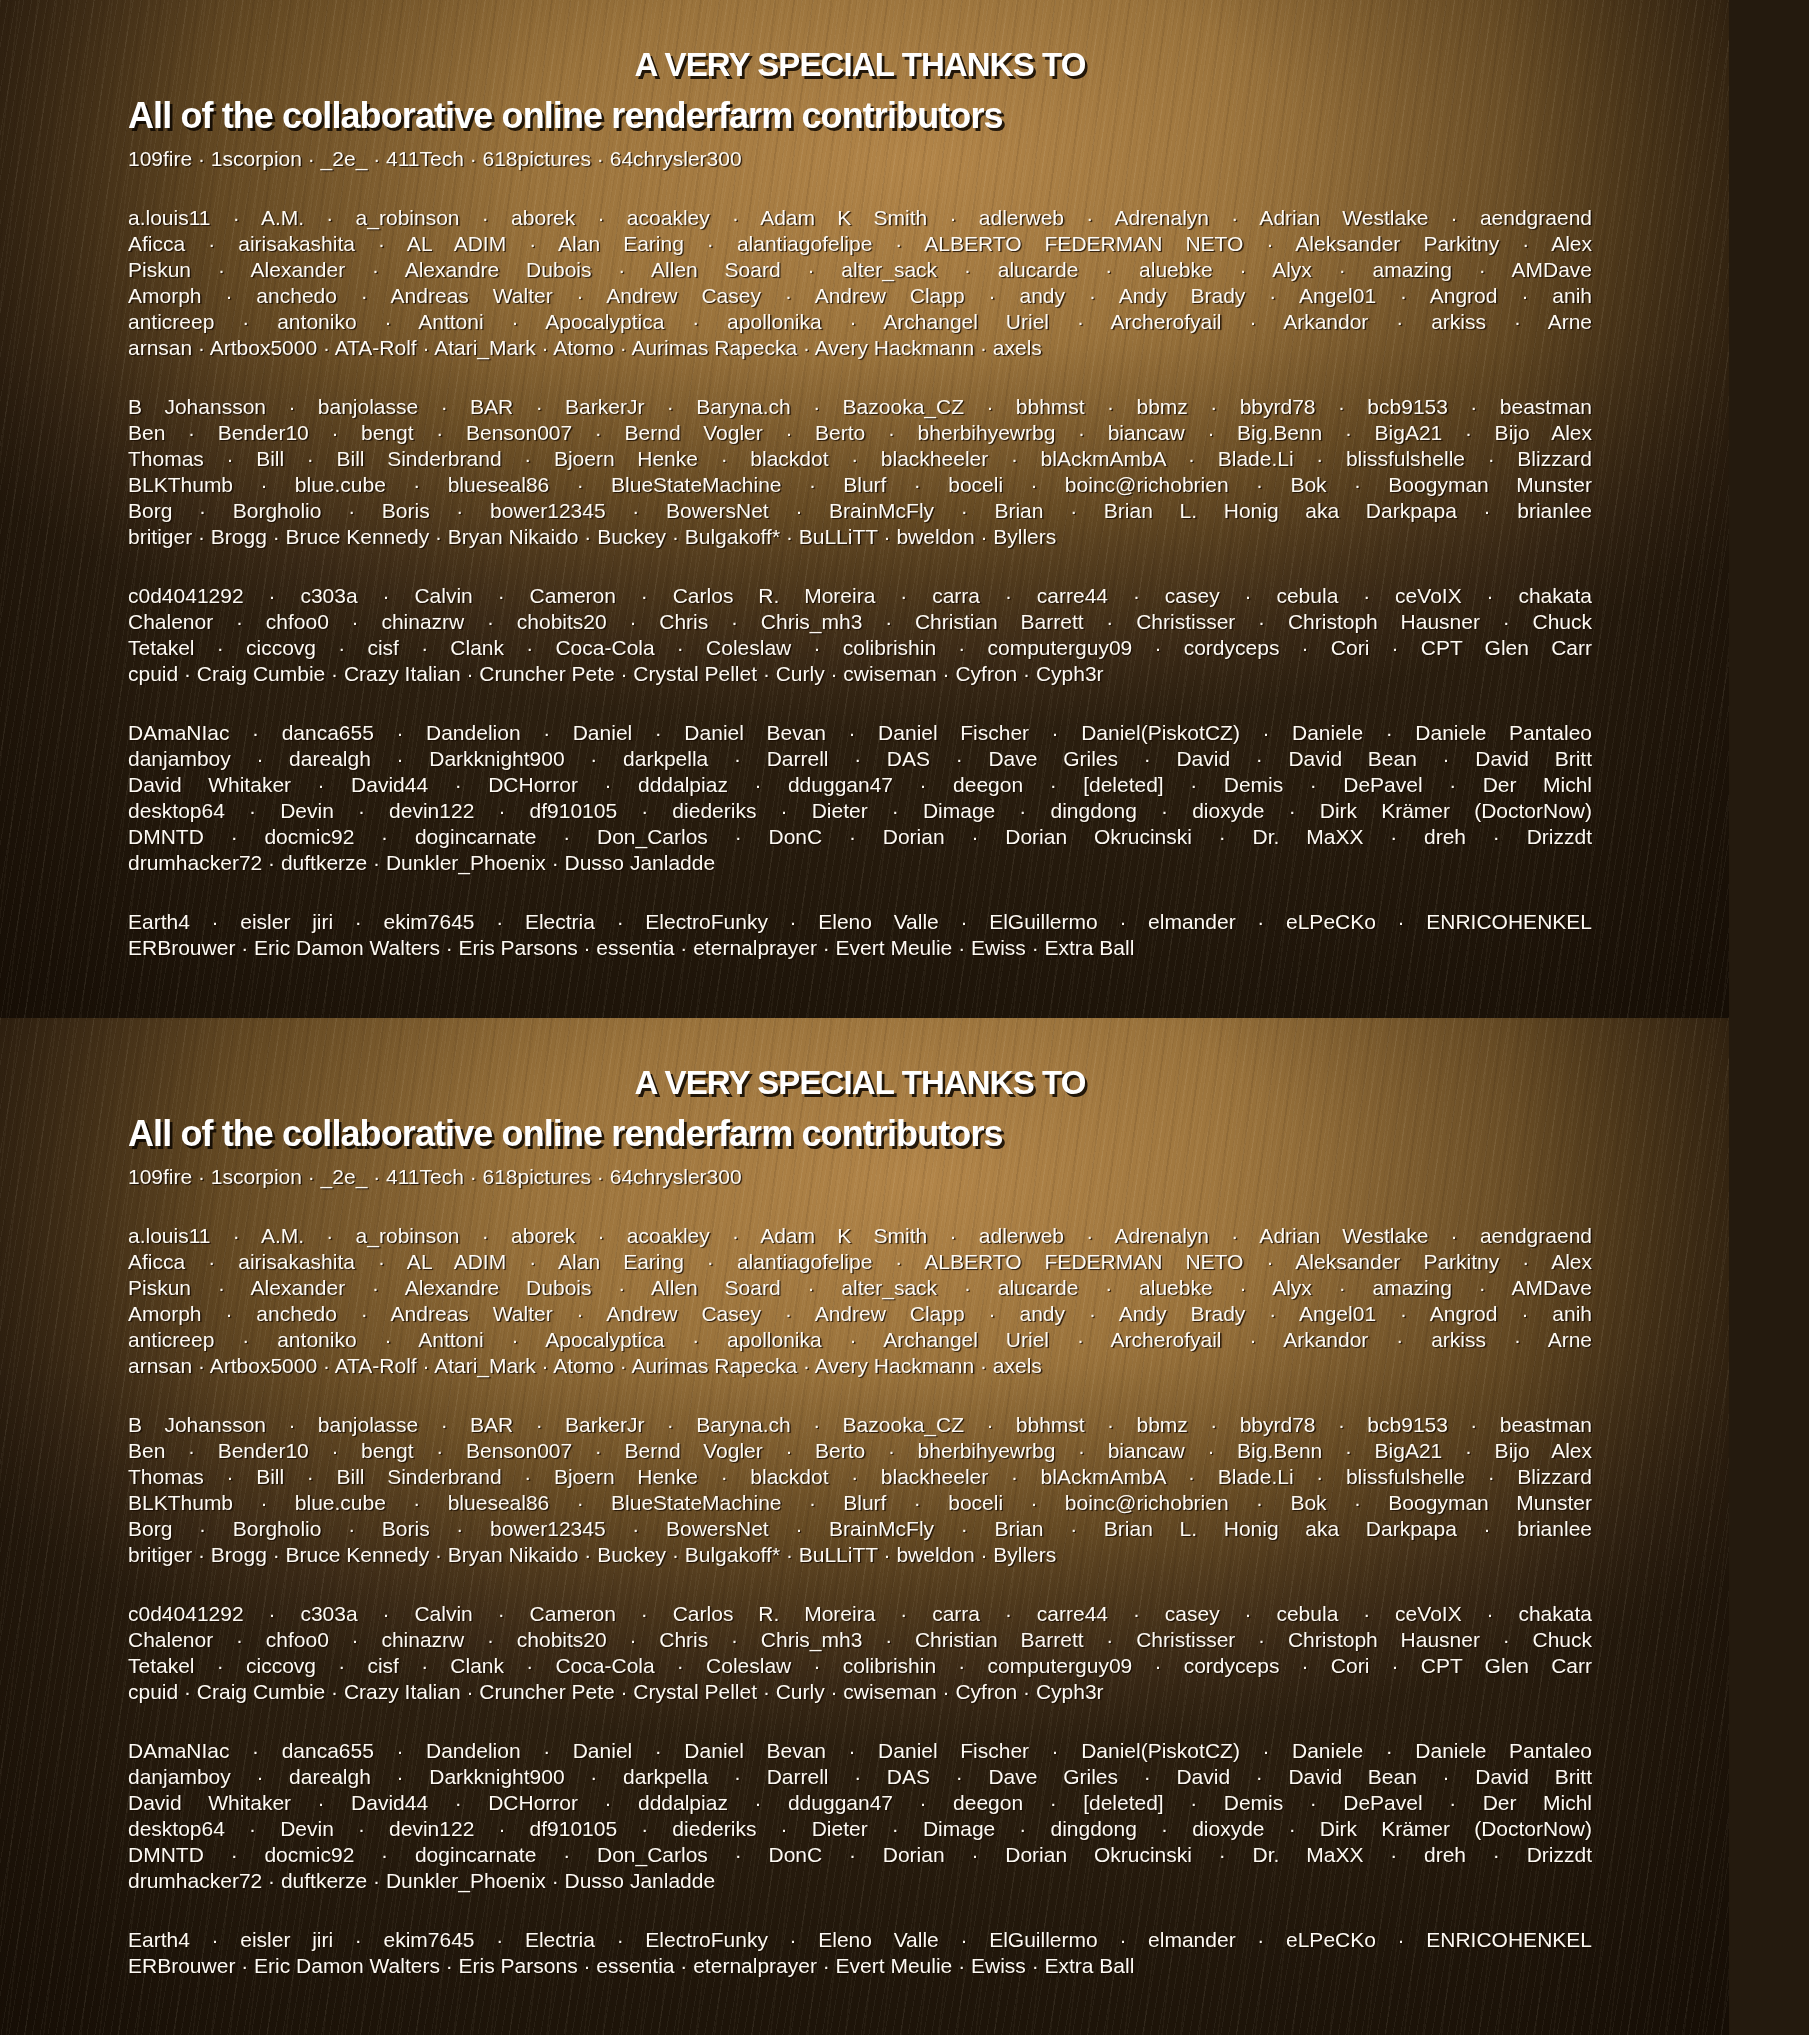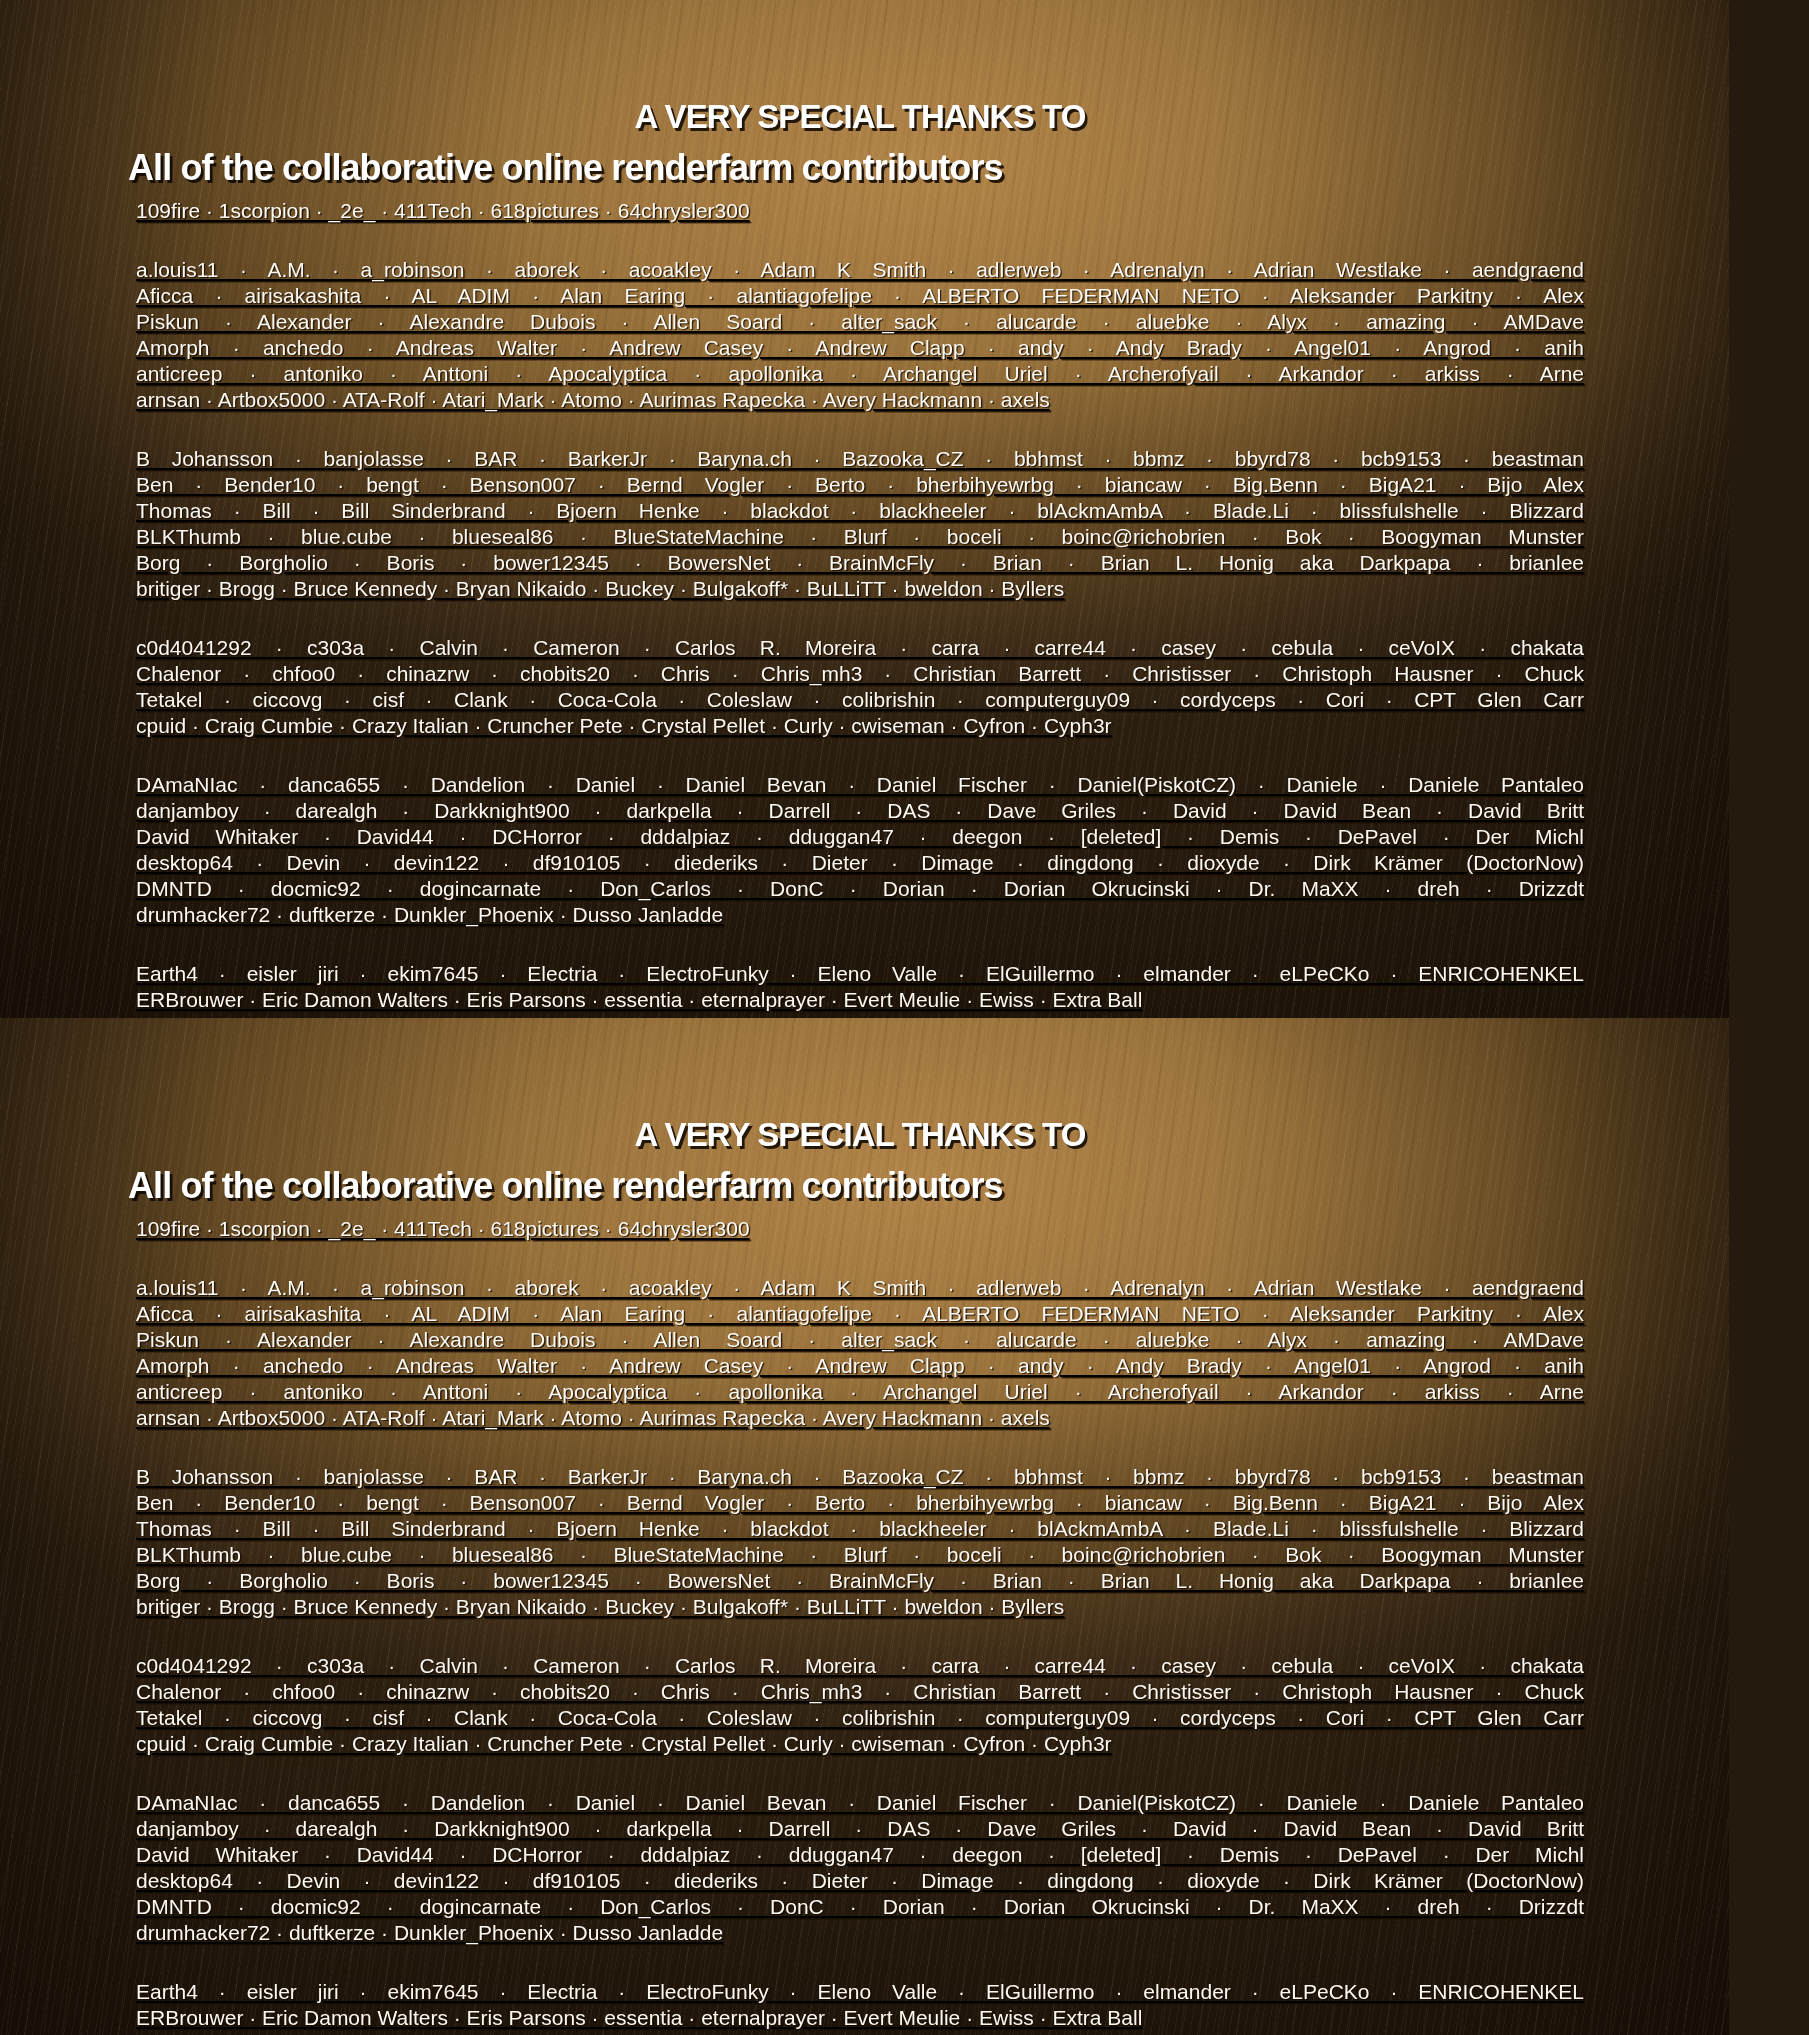--- a/index.html
+++ b/index.html
@@ -8,21 +8,21 @@
     width: 1809px;
     height: 2035px;
     overflow: hidden;
     background: #241a0e;
   }
   .frame {
     position: relative;
     width: 1729px;
     height: 1018px;
     box-sizing: border-box;
-    padding: 101px 137px 0 128px;
+    padding: 49px 137px 0 128px;
     background:
       repeating-linear-gradient(100deg,
         rgba(255,245,225,0.05) 0 0.9px, rgba(255,255,255,0) 0.9px 4.1px,
         rgba(40,20,5,0.05) 4.1px 5px, rgba(0,0,0,0) 5px 7.7px),
       repeating-linear-gradient(97deg,
         rgba(255,240,210,0.04) 0 1.4px, rgba(0,0,0,0) 1.4px 10.4px,
         rgba(30,15,5,0.07) 10.4px 12.2px, rgba(0,0,0,0) 12.2px 18.5px),
       linear-gradient(90deg,
         rgba(15,8,2,0.50) 0%, rgba(15,8,2,0.14) 13%, rgba(15,8,2,0) 30%,
         rgba(15,8,2,0) 70%, rgba(15,8,2,0.18) 87%, rgba(15,8,2,0.55) 100%),
@@ -42,21 +42,21 @@
     text-shadow: 2.7px 2.7px 0.5px rgba(12,6,0,0.85);
   }
   .heading-2 {
     margin: 0 0 10px 0;
     font: 700 36px/41px "Liberation Sans", sans-serif;
     letter-spacing: -0.9px;
     text-align: left;
     color: #ffffff;
     text-shadow: 2.7px 2.7px 0.5px rgba(12,6,0,0.85);
   }
-  .credits-list { margin: 8px; text-decoration: underline; }
+  .credits-list { margin: 0; }
   .group { margin: 0 0 33px 0; }
   .group:last-child { margin-bottom: 0; }
   .line {
     font: 400 21px/26px "Liberation Sans", sans-serif;
     color: #fdfaf4;
     text-shadow: 1.4px 1.4px 0.9px rgba(22,11,0,0.85);
     text-align: justify;
     text-align-last: justify;
   }
   .line.last {

